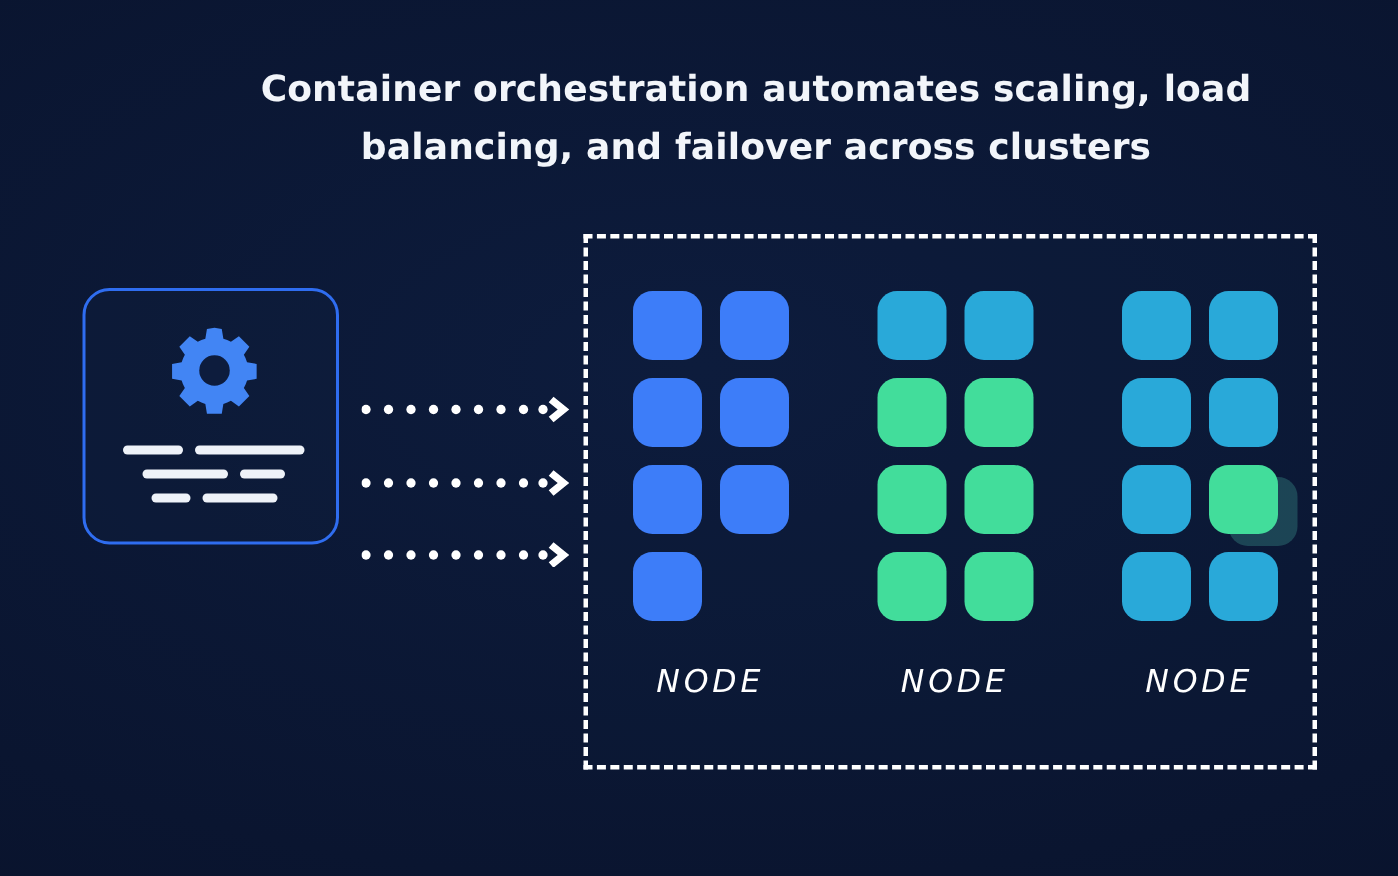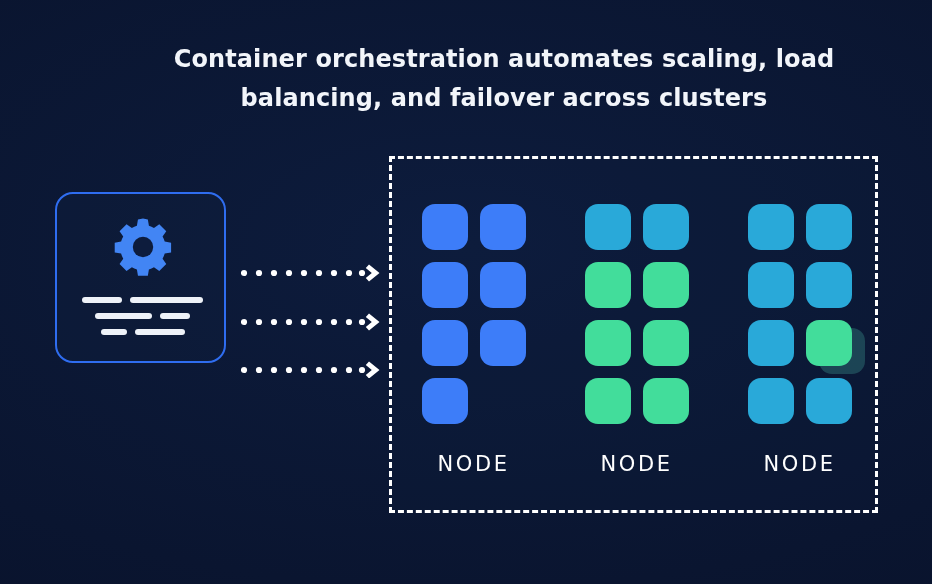--- a/index.html
+++ b/index.html
@@ -118,28 +118,29 @@
     width: 489px;
     height: 357px;
     box-sizing: border-box;
     border: 3px dashed #ffffff;
     background: rgba(14, 29, 60, 0.20);
   }
 
   .nodes {
     position: absolute;
     left: 0;
-    top: 10px;
+    top: 0;
     width: 489px;
     height: 357px;
     display: flex;
     justify-content: space-around;
     align-items: flex-start;
     padding-top: 35px;
     box-sizing: border-box;
+    font-style: italic;
   }
 
   .node {
     width: 120px;
     display: flex;
     flex-direction: column;
     align-items: center;
   }
   .node-grid {
     display: grid;

